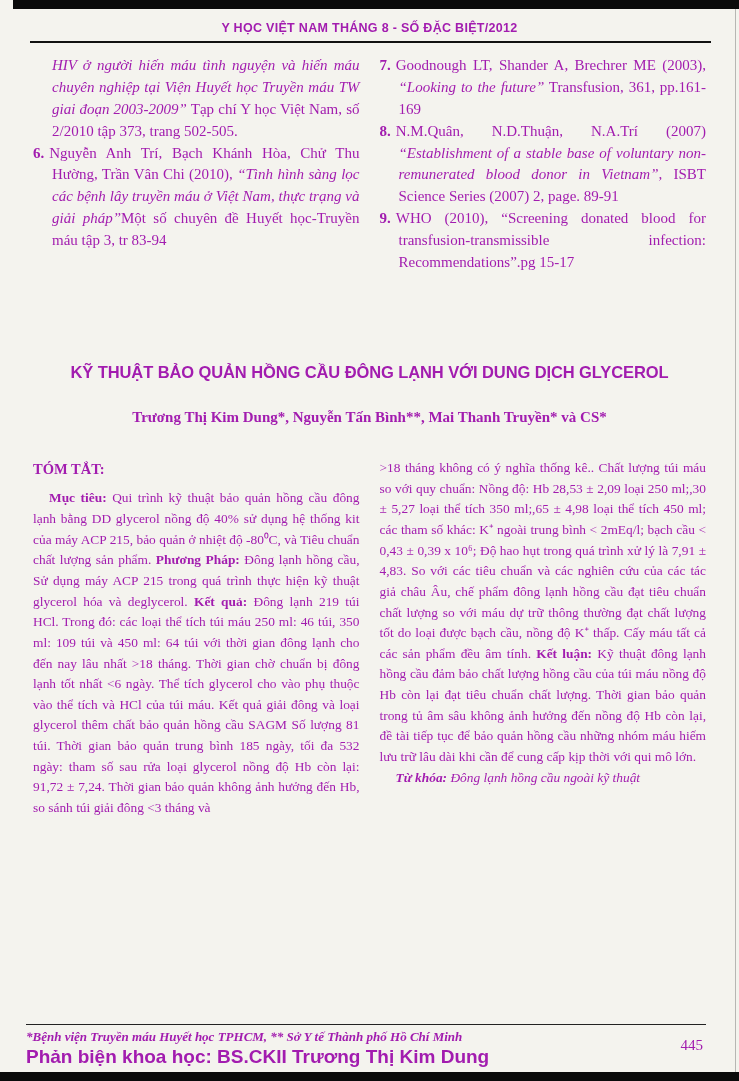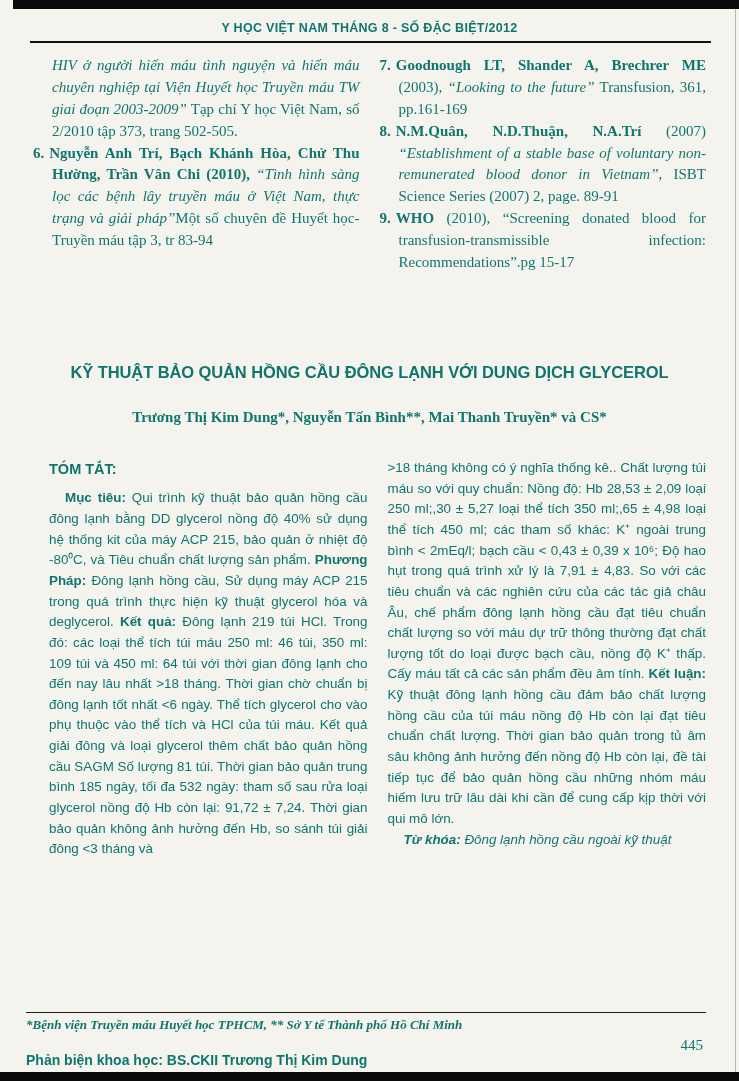--- a/index.html
+++ b/index.html
@@ -3,21 +3,21 @@
 <meta charset="utf-8">
 <style>
   * { box-sizing: border-box; }
   html, body { margin: 0; padding: 0; background: #b9b9b9; }
   .page {
     position: relative;
     width: 739px;
     height: 1081px;
     margin: 0 auto;
     background: #f4f3ee;
-    color: #0f766e;
+    color: #a21caf;
     overflow: hidden;
     font-family: "Liberation Serif", serif;
   }
   
   .scan-bar { position: absolute; background: #0a0a0a; }
   .scan-bar.top { top: 0; left: 13px; right: 0; height: 9px; }
   .scan-bar.bottom { bottom: 0; left: 0; right: 0; height: 9px; }
   .scan-line-right { position: absolute; top: 9px; bottom: 9px; right: 3px; width: 1px; background: rgba(70,70,70,.35); }
 
   .header {
@@ -37,21 +37,21 @@
   
   .refs {
     margin-top: 12px;
     font-size: 15px;
     line-height: 1.46;
     text-align: justify;
   }
   .ref { margin: 0; padding-left: 19px; text-indent: -19px; }
   .ref.cont { text-indent: 0; }
   .ref .num { font-weight: 700; padding-right: 5px; }
-  .ref b { font-weight: 700; }
+  .ref b { font-weight: 400; }
   .ref i { font-style: italic; }
 
   
   .title {
     margin-top: 82px;
     text-align: center;
     font-family: "Liberation Sans", sans-serif;
     font-weight: 800;
     font-size: 16.5px;
     line-height: 1.95;
@@ -60,25 +60,24 @@
   .authors {
     margin-top: 21px;
     text-align: center;
     font-weight: 700;
     font-size: 15px;
   }
 
   
   .abstract {
     margin-top: 32px;
-    font-family: Liberation Sans, sans-serif;
+    font-family: Liberation Serif, serif;
     font-size: 13.4px;
     line-height: 1.54;
     text-align: justify;
-    margin-left: 16px;
   }
   .abs-heading {
     font-weight: 700;
     font-size: 14.5px;
     margin-bottom: 8px;
     text-align: left;
   }
   .abs { margin: 0; }
   .abs.indent { text-indent: 16px; }
   .abs b { font-weight: 700; }
@@ -92,23 +91,23 @@
     bottom: 13px;
   }
   .foot-rule { border-top: 1.5px solid #222; margin-bottom: 4px; }
   .affil {
     font-style: italic;
     font-weight: 700;
     font-size: 13px;
     font-family: "Liberation Serif", serif;
   }
   .review {
-    margin-top: 19px;
+    margin-top: 1px;
     font-weight: 700;
-    font-size: 14px;
+    font-size: 19px;
     font-family: "Liberation Sans", sans-serif;
   }
   .page-number {
     position: absolute;
     right: 36px;
     bottom: 27px;
     font-size: 15px;
     font-family: "Liberation Serif", serif;
   }
 </style>

